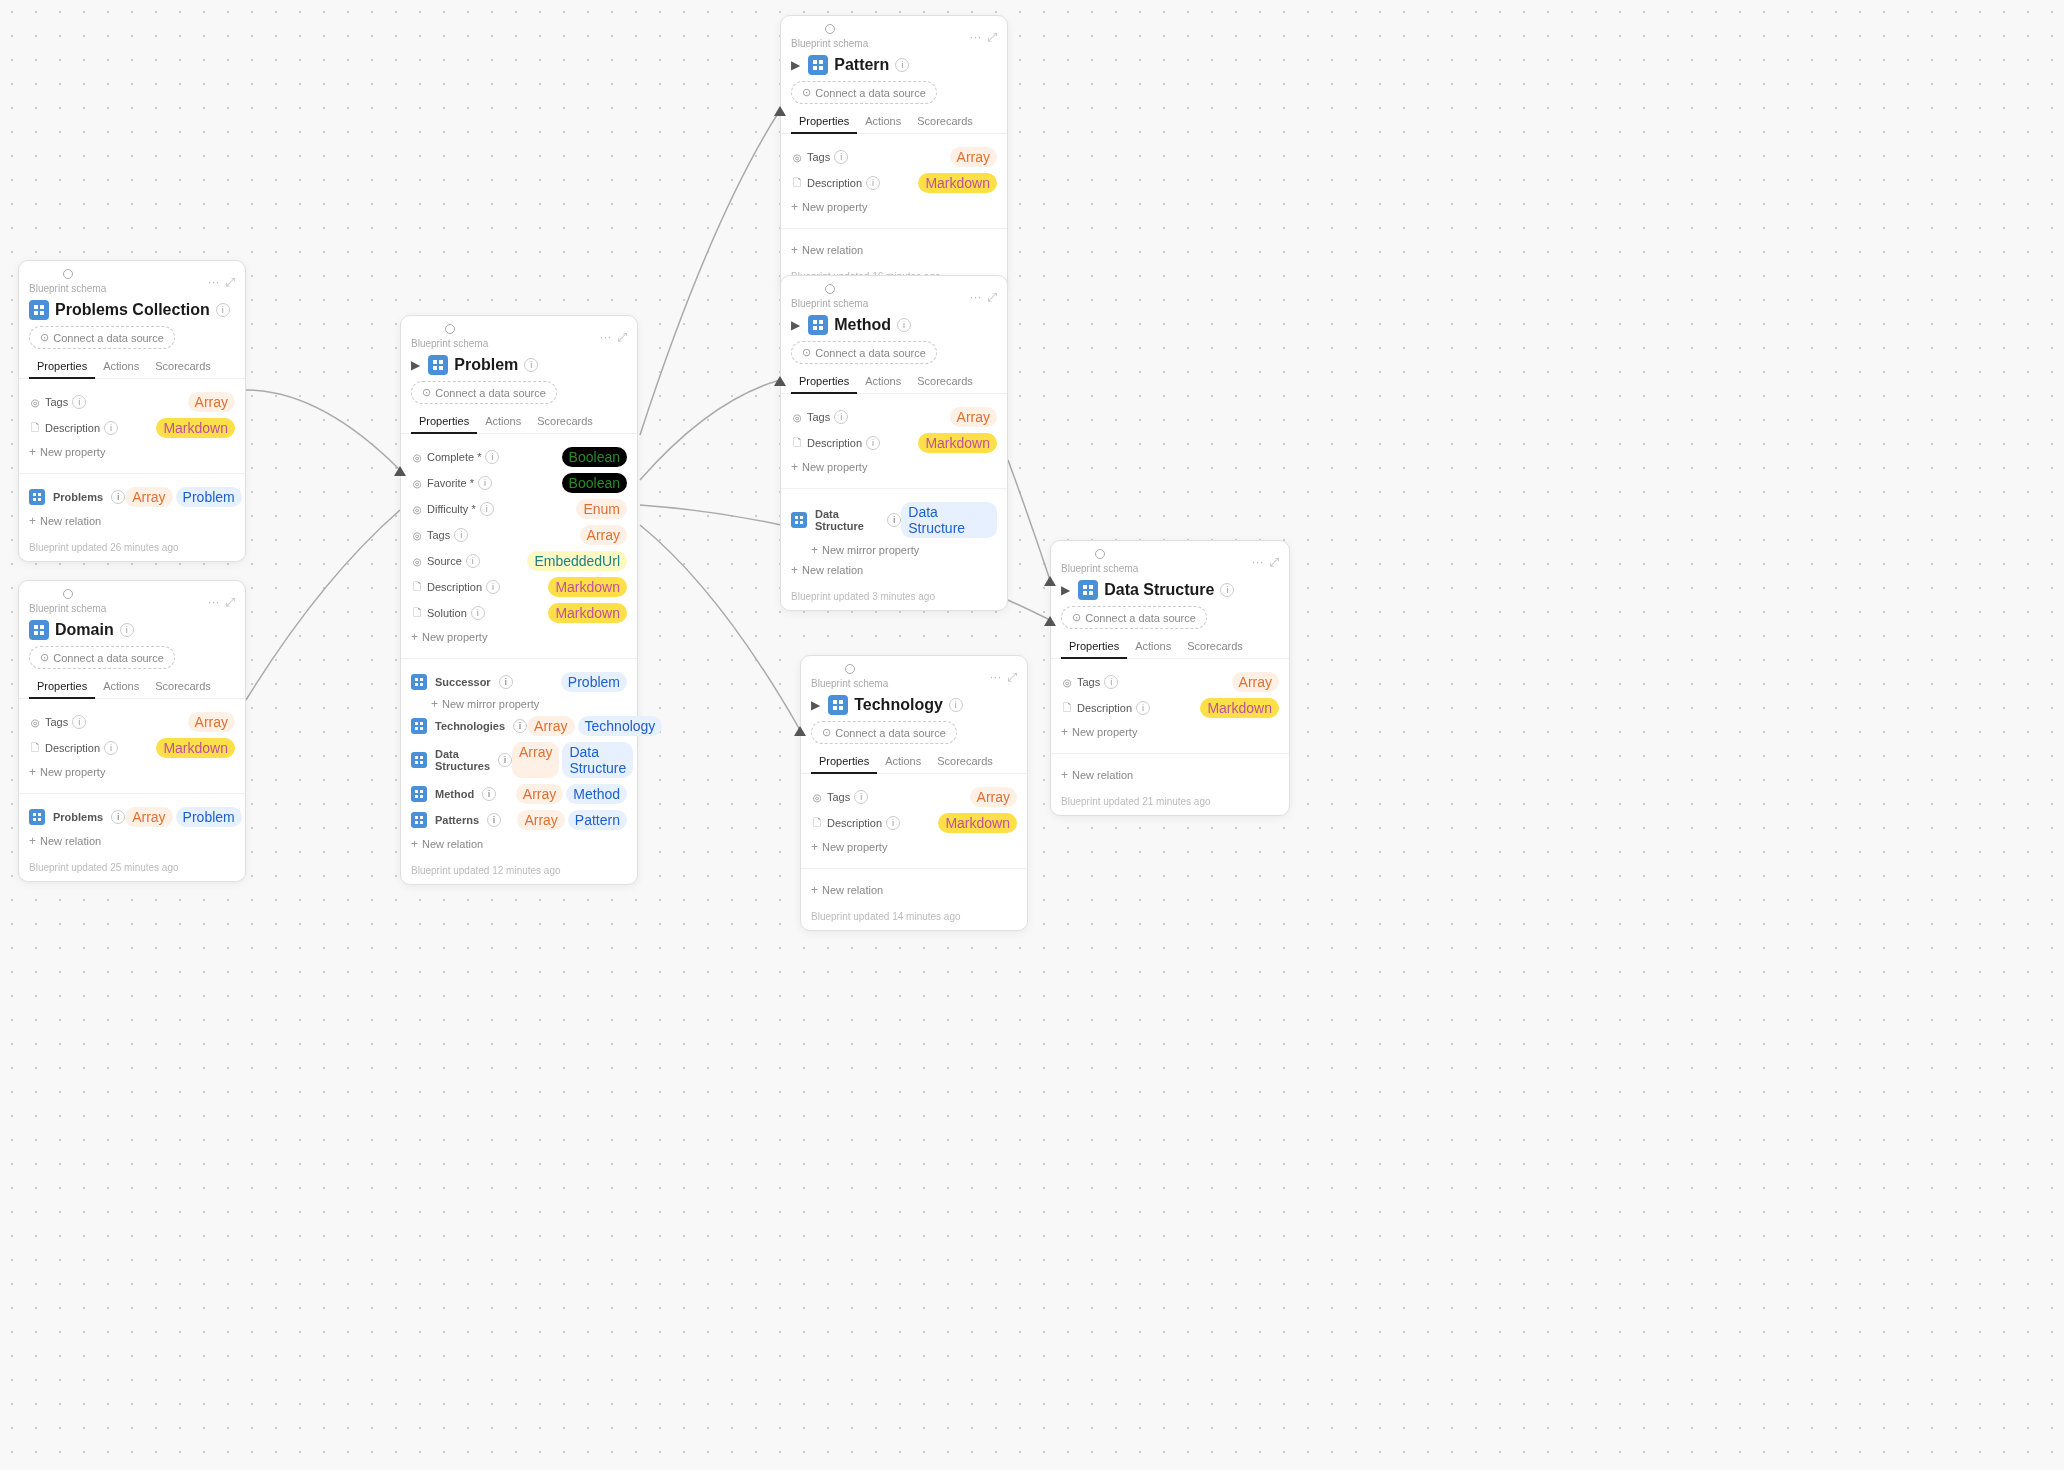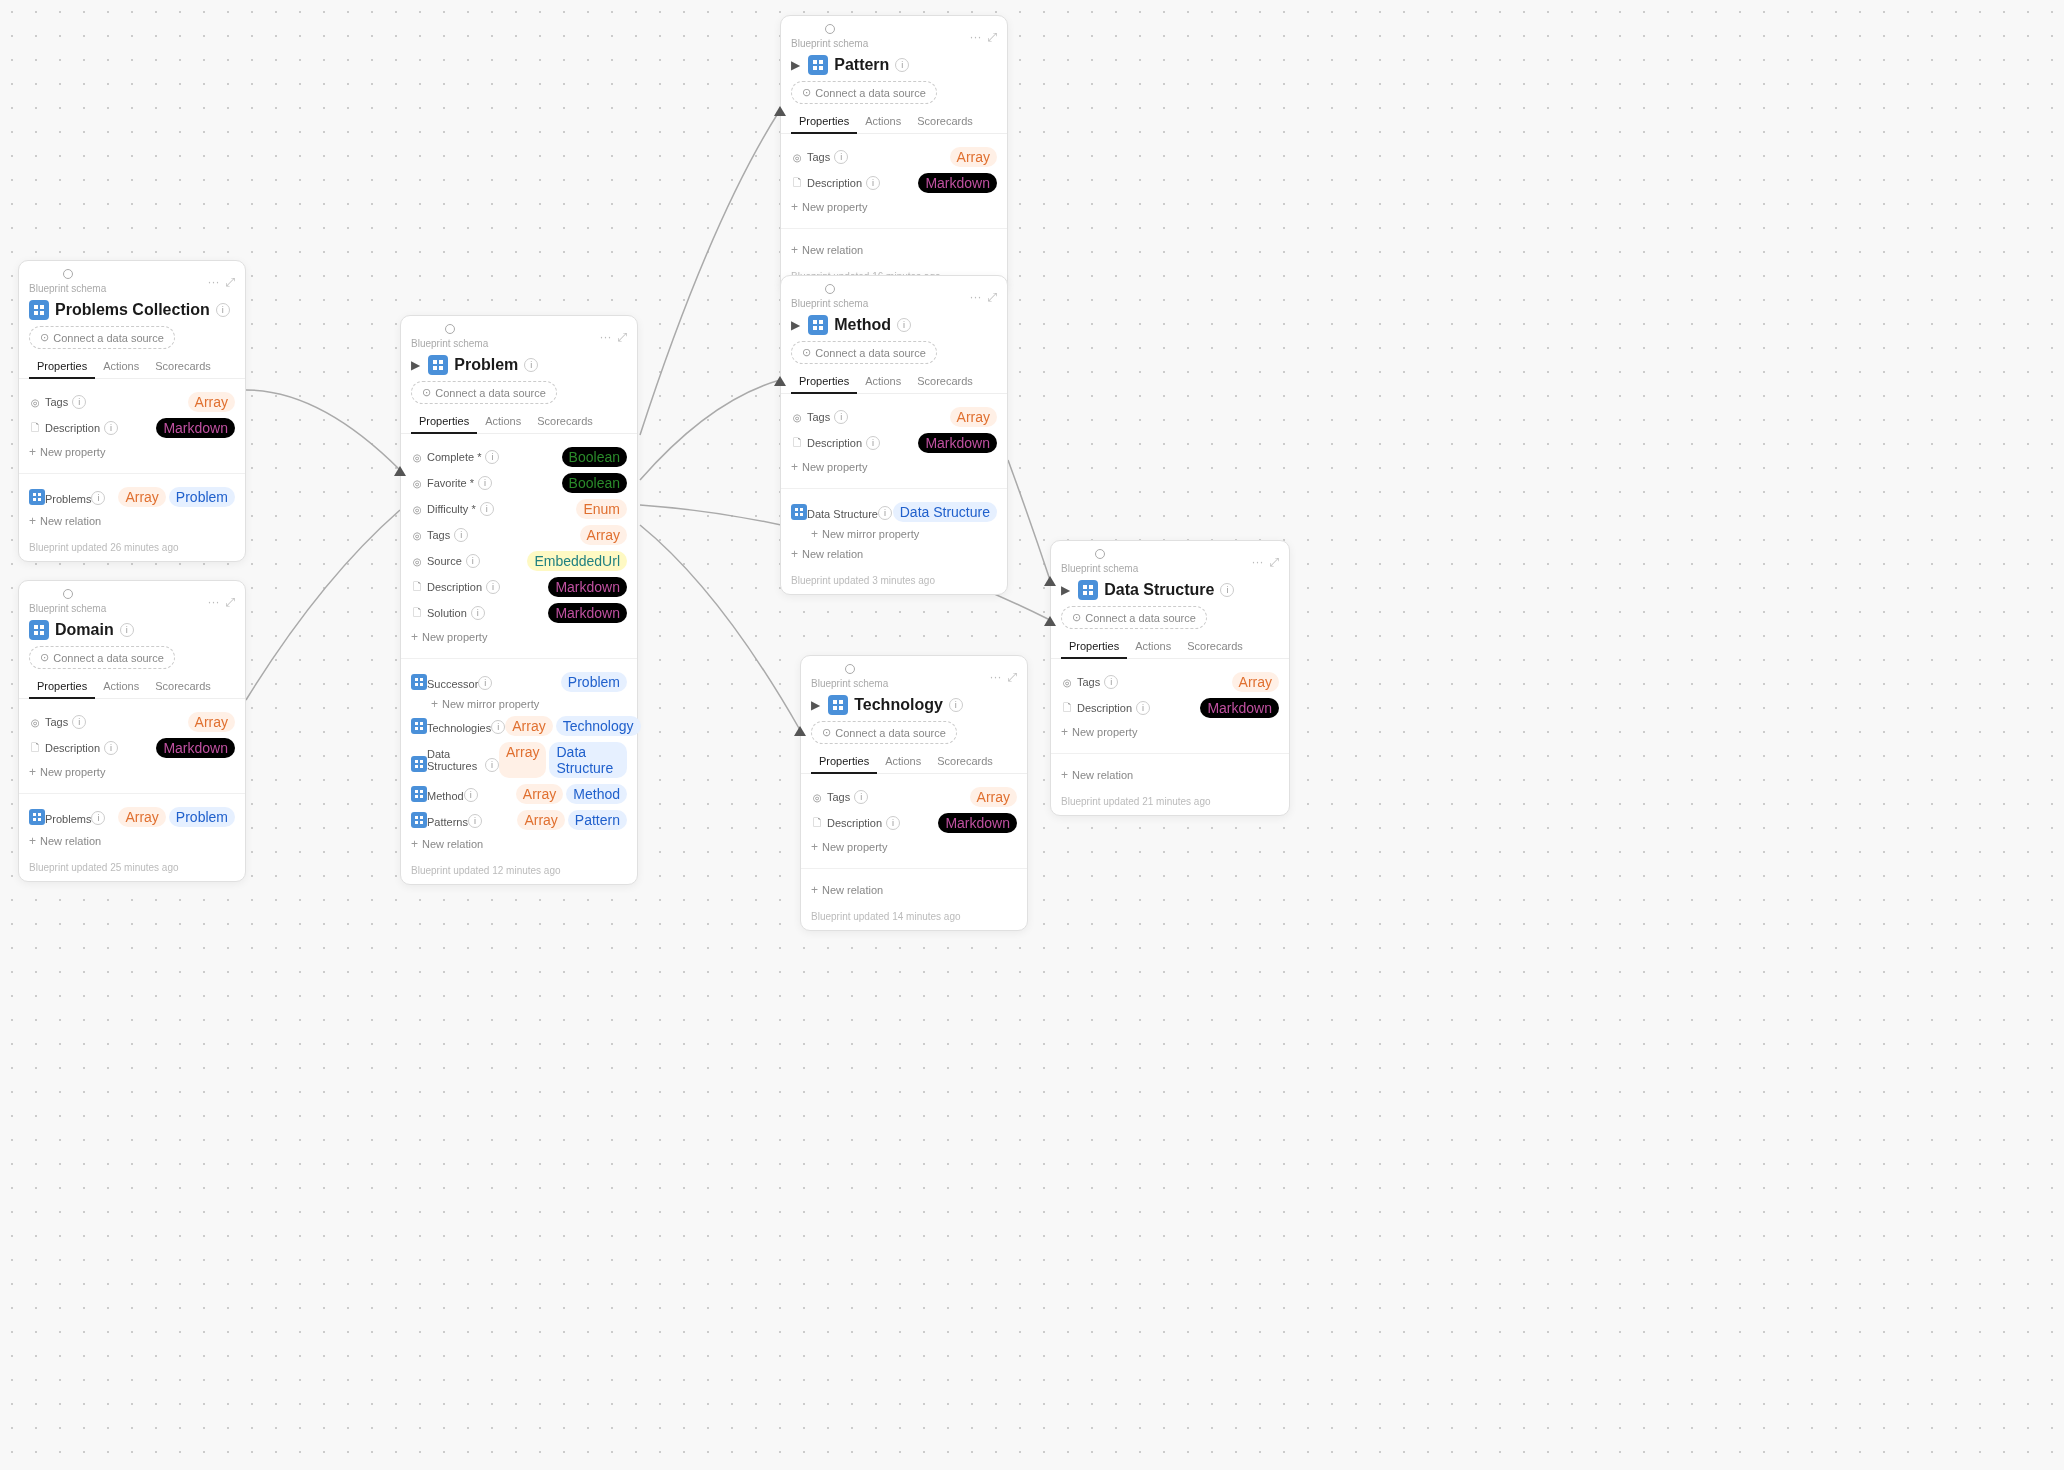--- a/index.html
+++ b/index.html
@@ -205,21 +205,21 @@
     }
 
     .badge {
       font-size: 14px;
       padding: 2px 7px;
       border-radius: 10px;
       font-weight: 500;
     }
 
     .badge-orange { background: #fff0e6; color: #e07030; }
-    .badge-pink { background: #000000; color: #c050a0; }
+    .badge-pink { background: #fde047; color: #c050a0; }
     .badge-green { background: #000000; color: #2a8a2a; }
     .badge-blue { background: #e6f0ff; color: #2060cc; }
     .badge-teal { background: #fef9c3; color: #208080; }
 
     .new-property-btn {
       display: flex;
       align-items: center;
       gap: 4px;
       color: #888;
       font-size: 11px;
@@ -239,24 +239,25 @@
 
     .relation-row {
       display: flex;
       align-items: center;
       justify-content: space-between;
       padding: 3px 0;
     }
 
     .relation-left {
       display: flex;
-      align-items: flex-end;
-      gap: 0;
+      align-items: center;
+      gap: 8px;
       color: #555;
       font-size: 11px;
+      font-weight: bold;
     }
 
     .relation-icon {
       width: 16px;
       height: 16px;
       background: #4a90d9;
       border-radius: 3px;
       display: flex;
       align-items: center;
       justify-content: center;

